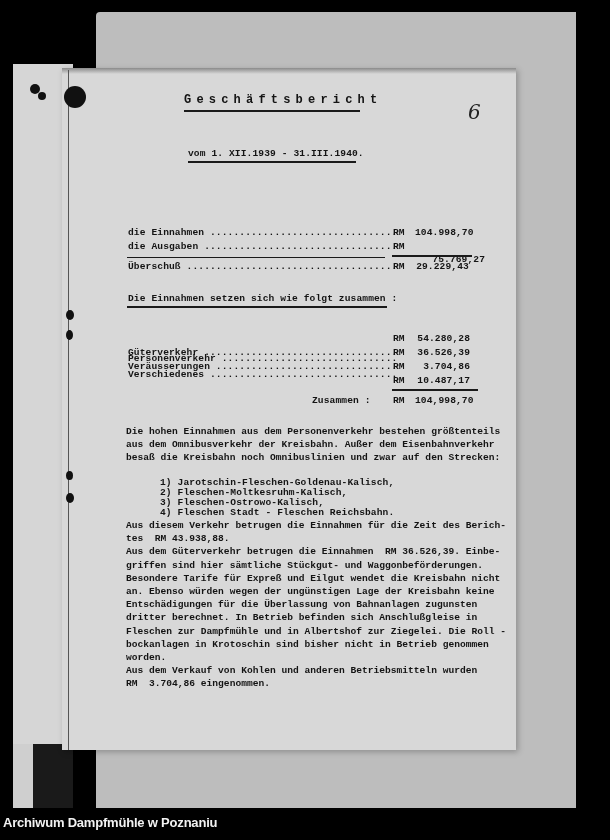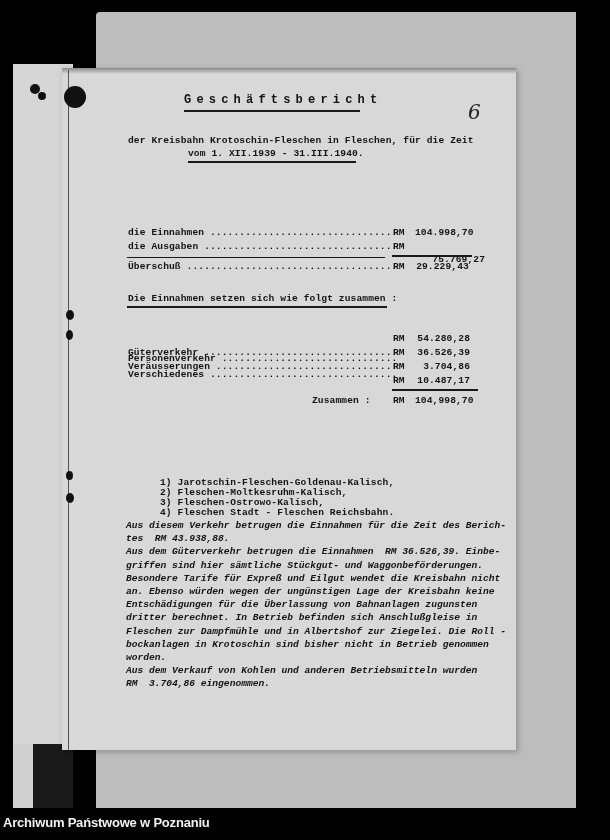--- a/index.html
+++ b/index.html
@@ -48,21 +48,20 @@
 <div class="hole" style="left:66px;top:310px;width:8px;height:10px;"></div>
 <div class="hole" style="left:66px;top:330px;width:7px;height:10px;"></div>
 <div class="hole" style="left:66px;top:471px;width:7px;height:9px;"></div>
 <div class="hole" style="left:66px;top:493px;width:8px;height:10px;"></div>
 
 <div class="content">
   <div class="t title">Geschäftsbericht</div>
   <div class="title-underline"></div>
   <div class="pagenum">6</div>
 
-  <div class="t subtitle1">der Kreisbahn Krotoschin-Fleschen in Fleschen, für die Zeit</div>
   <div class="t subtitle2">vom 1. XII.1939 - 31.III.1940.</div>
   <div class="subtitle2-underline"></div>
 
 
   <div>
     <div class="t row-label" style="top:227px;">die Einnahmen ................................</div>
     <div class="t row-rm" style="top:227px;">RM</div>
     <div class="t row-val" style="top:227px;">104.998,70</div>
 
     <div class="t row-label" style="top:241px;">die Ausgaben .................................</div>
@@ -97,36 +96,39 @@
     <div class="t row-rm" style="top:375px;">RM</div>
     <div class="t row-val" style="top:375px;">10.487,17</div>
 
     <div class="rule" style="left:392px;top:389px;width:86px;"></div>
 
     <div class="t" style="left:312px;top:395px;">Zusammen :</div>
     <div class="t row-rm" style="top:395px;">RM</div>
     <div class="t row-val" style="top:395px;">104,998,70</div>
   </div>
 
+  <div class="para" style="top:425px;">Die hohen Einnahmen aus dem Personenverkehr bestehen größtenteils
+aus dem Omnibusverkehr der Kreisbahn. Außer dem Eisenbahnverkehr
+besaß die Kreisbahn noch Omnibuslinien und zwar auf den Strecken:</div>
 
   <div>
     <div class="t" style="left:160px;top:477px;">1) Jarotschin-Fleschen-Goldenau-Kalisch,</div>
     <div class="t" style="left:160px;top:487px;">2) Fleschen-Moltkesruhm-Kalisch,</div>
     <div class="t" style="left:160px;top:497px;">3) Fleschen-Ostrowo-Kalisch,</div>
     <div class="t" style="left:160px;top:507px;">4) Fleschen Stadt - Fleschen Reichsbahn.</div>
   </div>
 
-  <div class="para" style="top:519px;font-style:italic;">Aus diesem Verkehr betrugen die Einnahmen für die Zeit des Berich-
+  <div class="para" style="top:519px;">Aus diesem Verkehr betrugen die Einnahmen für die Zeit des Berich-
 tes  RM 43.938,88.
 Aus dem Güterverkehr betrugen die Einnahmen  RM 36.526,39. Einbe-
 griffen sind hier sämtliche Stückgut- und Waggonbeförderungen.
 Besondere Tarife für Expreß und Eilgut wendet die Kreisbahn nicht
 an. Ebenso würden wegen der ungünstigen Lage der Kreisbahn keine
 Entschädigungen für die Überlassung von Bahnanlagen zugunsten
 dritter berechnet. In Betrieb befinden sich Anschlußgleise in
 Fleschen zur Dampfmühle und in Albertshof zur Ziegelei. Die Roll -
 bockanlagen in Krotoschin sind bisher nicht in Betrieb genommen
 worden.
 Aus dem Verkauf von Kohlen und anderen Betriebsmitteln wurden
 RM  3.704,86 eingenommen.</div>
 </div>
 
-<div class="footer">Archiwum Państwowe w Poznaniu</div>
+<div class="footer">Archiwum Dampfmühle w Poznaniu</div>
 
 </body></html>

